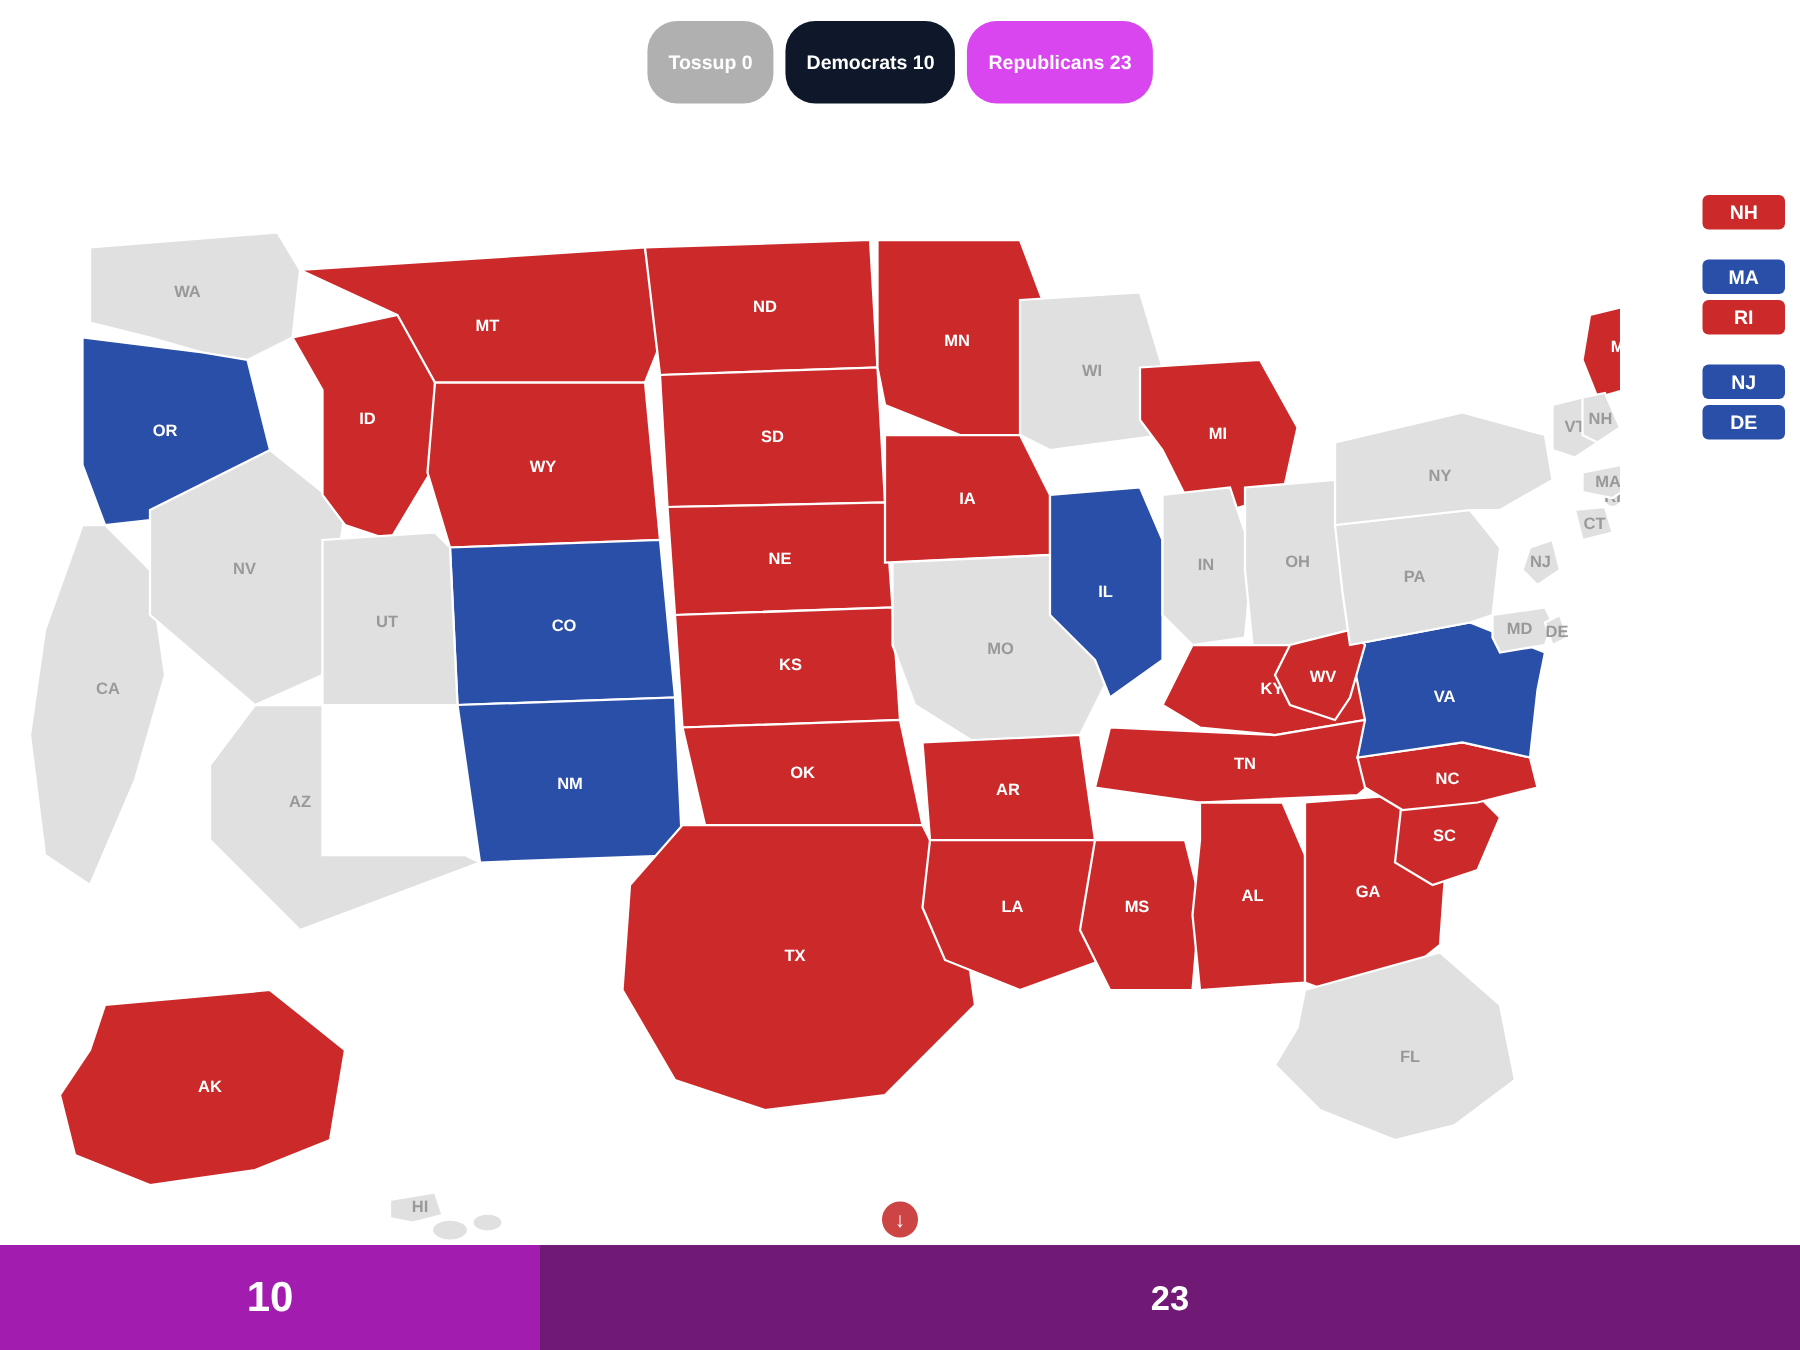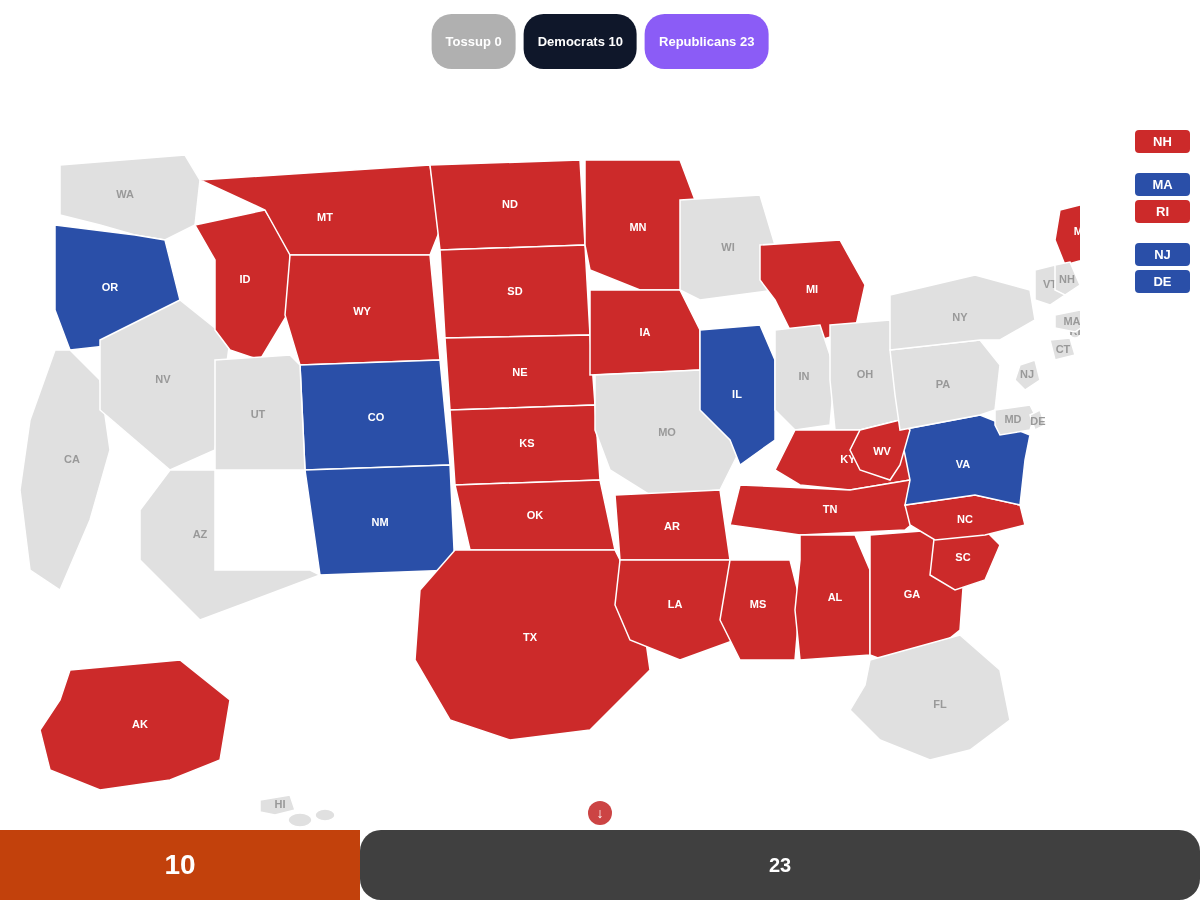--- a/index.html
+++ b/index.html
@@ -32,21 +32,21 @@
       cursor: pointer;
     }
     .legend-tossup {
       background: #b0b0b0;
       color: #fff;
     }
     .legend-dem {
       background: #0f172a;
     }
     .legend-rep {
-      background: #8b5cf6;
+      background: #d946ef;
     }
 
     
     #map-container {
       position: absolute;
       top: 70px;
       left: 0;
       width: 1080px;
       height: 760px;
     }
@@ -77,40 +77,39 @@
     #bottom-bar {
       position: absolute;
       bottom: 0;
       left: 0;
       width: 1200px;
       height: 70px;
       display: flex;
       align-items: center;
     }
     .bar-dem {
-      background: #c2410c;
+      background: #a21caf;
       height: 100%;
       display: flex;
       align-items: center;
       justify-content: center;
       color: #fff;
       font-size: 28px;
       font-weight: 700;
     }
     .bar-rep {
-      background: #404040;
+      background: #701a75;
       height: 100%;
       flex: 1;
       display: flex;
       align-items: center;
       justify-content: center;
       color: #fff;
-      font-size: 20px;
-      font-weight: 700;
-      border-radius: 21px;
+      font-size: 23px;
+      font-weight: 700;
     }
 
     
     #down-arrow {
       position: absolute;
       bottom: 75px;
       left: 50%;
       transform: translateX(-50%);
       width: 24px;
       height: 24px;

